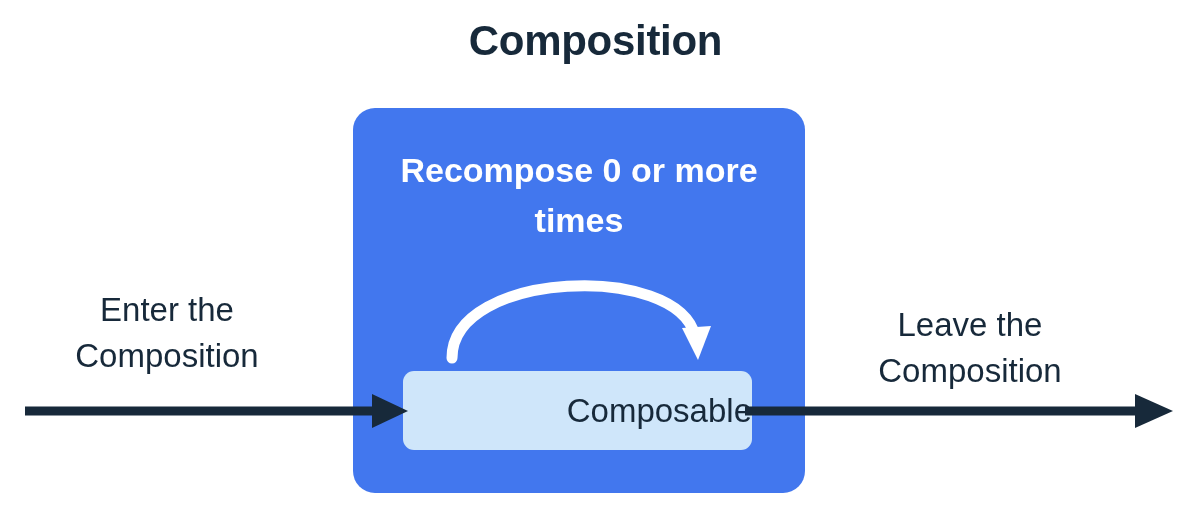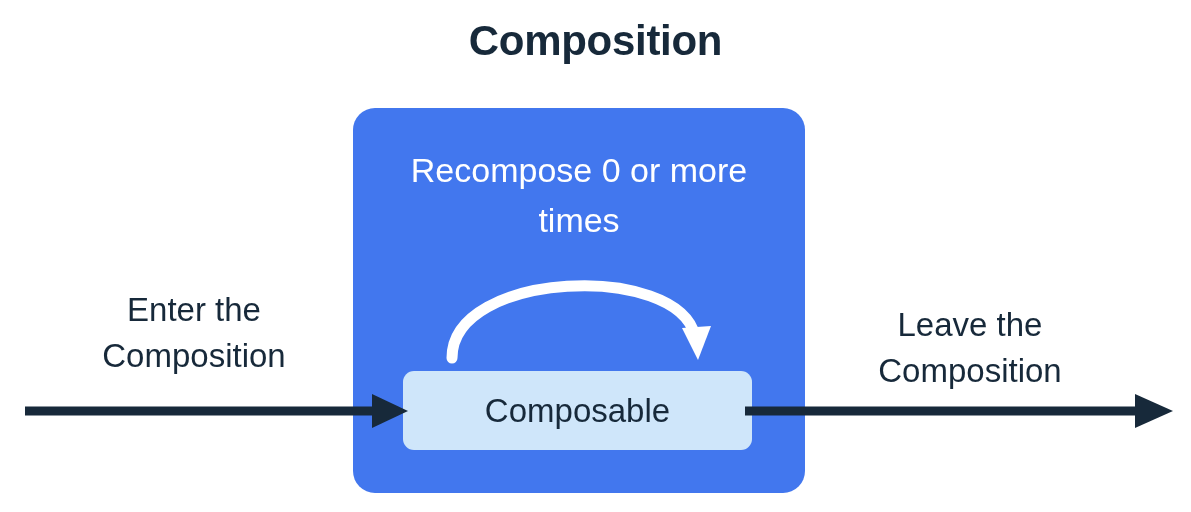--- a/index.html
+++ b/index.html
@@ -48,21 +48,21 @@
   
   #recompose-label {
     position: absolute;
     left: 373px;
     top: 145px;
     width: 412px;
     text-align: center;
     color: #ffffff;
     font-size: 34px;
     line-height: 50px;
-    font-weight: 400;
+    font-weight: 700;
   }
 
   
   #recompose-arrow {
     position: absolute;
     left: 430px;
     top: 240px;
     width: 300px;
     height: 130px;
   }
@@ -71,41 +71,41 @@
   #composable-box {
     position: absolute;
     left: 403px;
     top: 371px;
     width: 349px;
     height: 79px;
     background: #cfe6fa;
     border-radius: 11px;
     display: flex;
     align-items: center;
-    justify-content: center;
+    justify-content: flex-end;
   }
   #composable-label {
     font-size: 33px;
     color: #17293a;
     line-height: 40px;
     font-weight: 400;
   }
 
   
   .side-caption {
     position: absolute;
     text-align: center;
     font-size: 33px;
     line-height: 46px;
     color: #17293a;
     font-weight: 400;
     white-space: pre-line;
   }
   #enter-caption {
-    left: 44px;
+    left: 17px;
     top: 287px;
     width: 300px;
   }
   #leave-caption {
     left: 820px;
     top: 287px;
     width: 300px;
     margin-top: 15px;
   }
 

